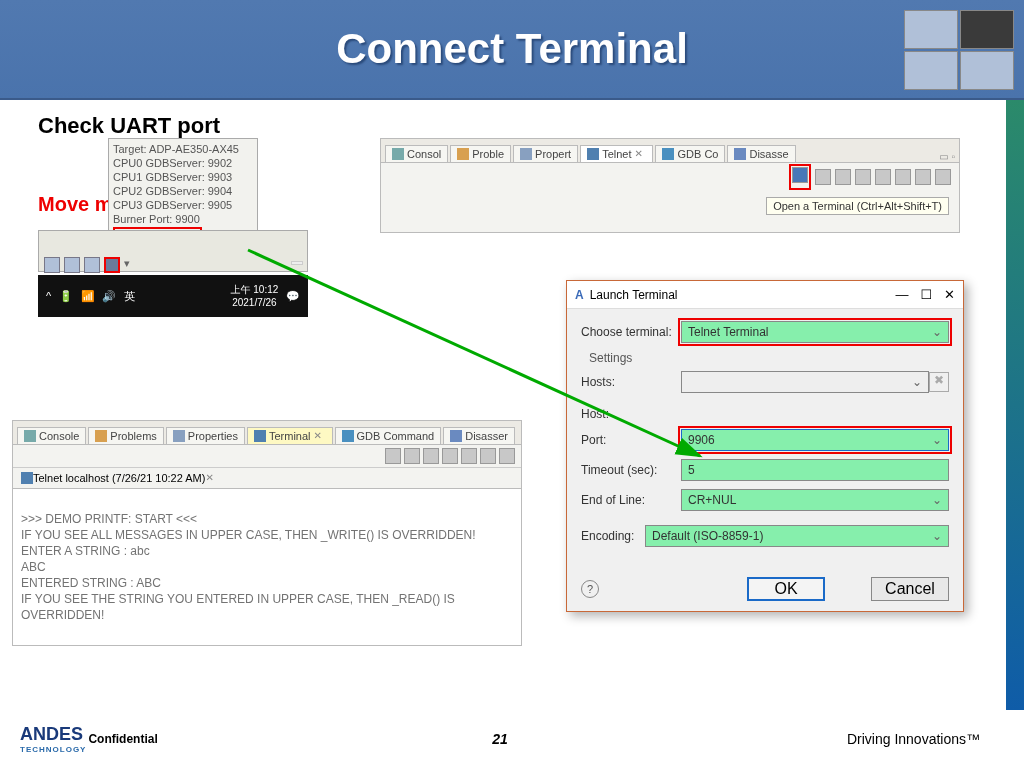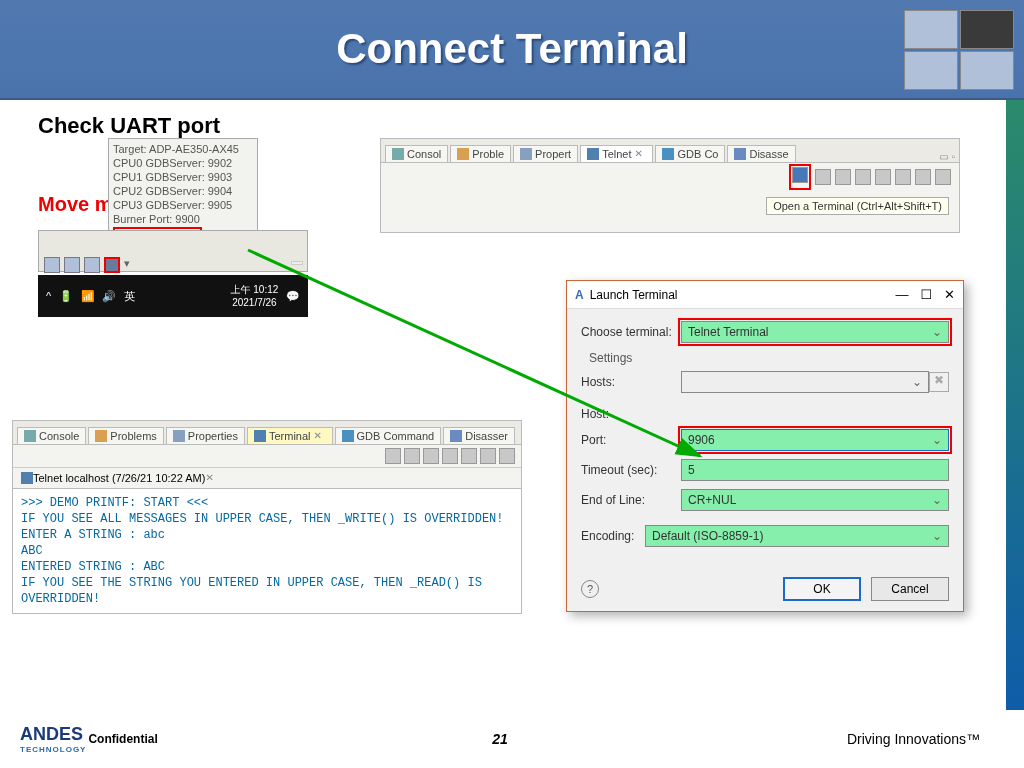--- a/index.html
+++ b/index.html
@@ -31,26 +31,26 @@
   .dialog { position: absolute; left: 566px; top: 280px; width: 398px; background: #f0f0f0; border: 1px solid #c86838; box-shadow: 4px 4px 10px rgba(0,0,0,.3); }
   .dlg-title { background: #fff; display: flex; align-items: center; height: 28px; font-size: 12px; padding: 0 8px; border-bottom: 1px solid #ddd; }
   .dlg-title .wbtns { margin-left: auto; display: flex; gap: 12px; font-size: 13px; }
   .dlg-body { padding: 12px 14px; font-size: 12px; color: #333; }
   .row { display: flex; align-items: center; margin-bottom: 8px; }
   .row label { width: 100px; }
   .row .ctrl { flex: 1; height: 22px; background: #86efac; border: 1px solid #888; padding: 2px 6px; font-size: 12px; display: flex; align-items: center; }
   .row .ctrl.drop::after { content: "⌄"; margin-left: auto; color: #666; }
   .hl-red { outline: 2px solid #e00; outline-offset: 1px; }
   .dlg-foot { display: flex; justify-content: flex-end; gap: 10px; padding: 10px 14px; align-items: center; }
-  .btn { width: 78px; height: 24px; border: 1px solid #888; background: #e8e8e8; font-size: 12px; }
+  .btn { width: 78px; height: 24px; border: 1px solid #888; background: #e8e8e8; font-size: 16px; margin-left: 36px; }
   .btn.primary { border: 2px solid #1a6ac8; background: #f4f4f4; }
   .help { margin-right: auto; width: 18px; height: 18px; border: 1px solid #888; border-radius: 50%; text-align: center; font-size: 11px; line-height: 16px; color: #555; }
   .console { position: absolute; left: 12px; top: 420px; width: 510px; background: #fff; border: 1px solid #bbb; }
   .console .sub { background: #f3f3f0; border-bottom: 1px solid #bbb; font-size: 11px; padding: 4px 8px; display: flex; align-items: center; }
-  .console pre { font-family: Liberation Mono, monospace; font-size: 12px; padding: 6px 8px; line-height: 16px; color: #0369a1; white-space: pre-wrap; }
+  .console pre { font-family: Liberation Sans, sans-serif; font-size: 12px; padding: 22px 8px; line-height: 16px; color: #737373; white-space: pre-wrap; }
   .console .tb2 { display: flex; justify-content: flex-end; padding: 3px 6px; gap: 3px; background: #f3f3f0; border-bottom: 1px solid #ccc; }
   svg.arrow { position: absolute; left: 0; top: 0; width: 1024px; height: 768px; pointer-events: none; }
   .footer { position: absolute; bottom: 14px; left: 0; width: 1000px; display: flex; align-items: center; padding: 0 20px; font-size: 13px; }
   .andes { font-weight: bold; color: #1a3a7a; font-size: 18px; }
   .andes .t { color: #2a6aaa; font-size: 8px; display: block; letter-spacing: 1px; }
   .conf { font-weight: bold; font-size: 12px; margin-left: 2px; }
   .pg { position: absolute; left: 50%; transform: translateX(-50%); font-weight: bold; font-size: 14px; font-style: italic; }
   .tag { margin-left: auto; font-size: 14px; }
   .scr { position: absolute; right: 4px; top: 30px; width: 12px; bottom: 6px; background: #eee; border: 1px solid #ccc; }
   .x-ic { width: 12px; height: 12px; font-size: 10px; color: #888; }

